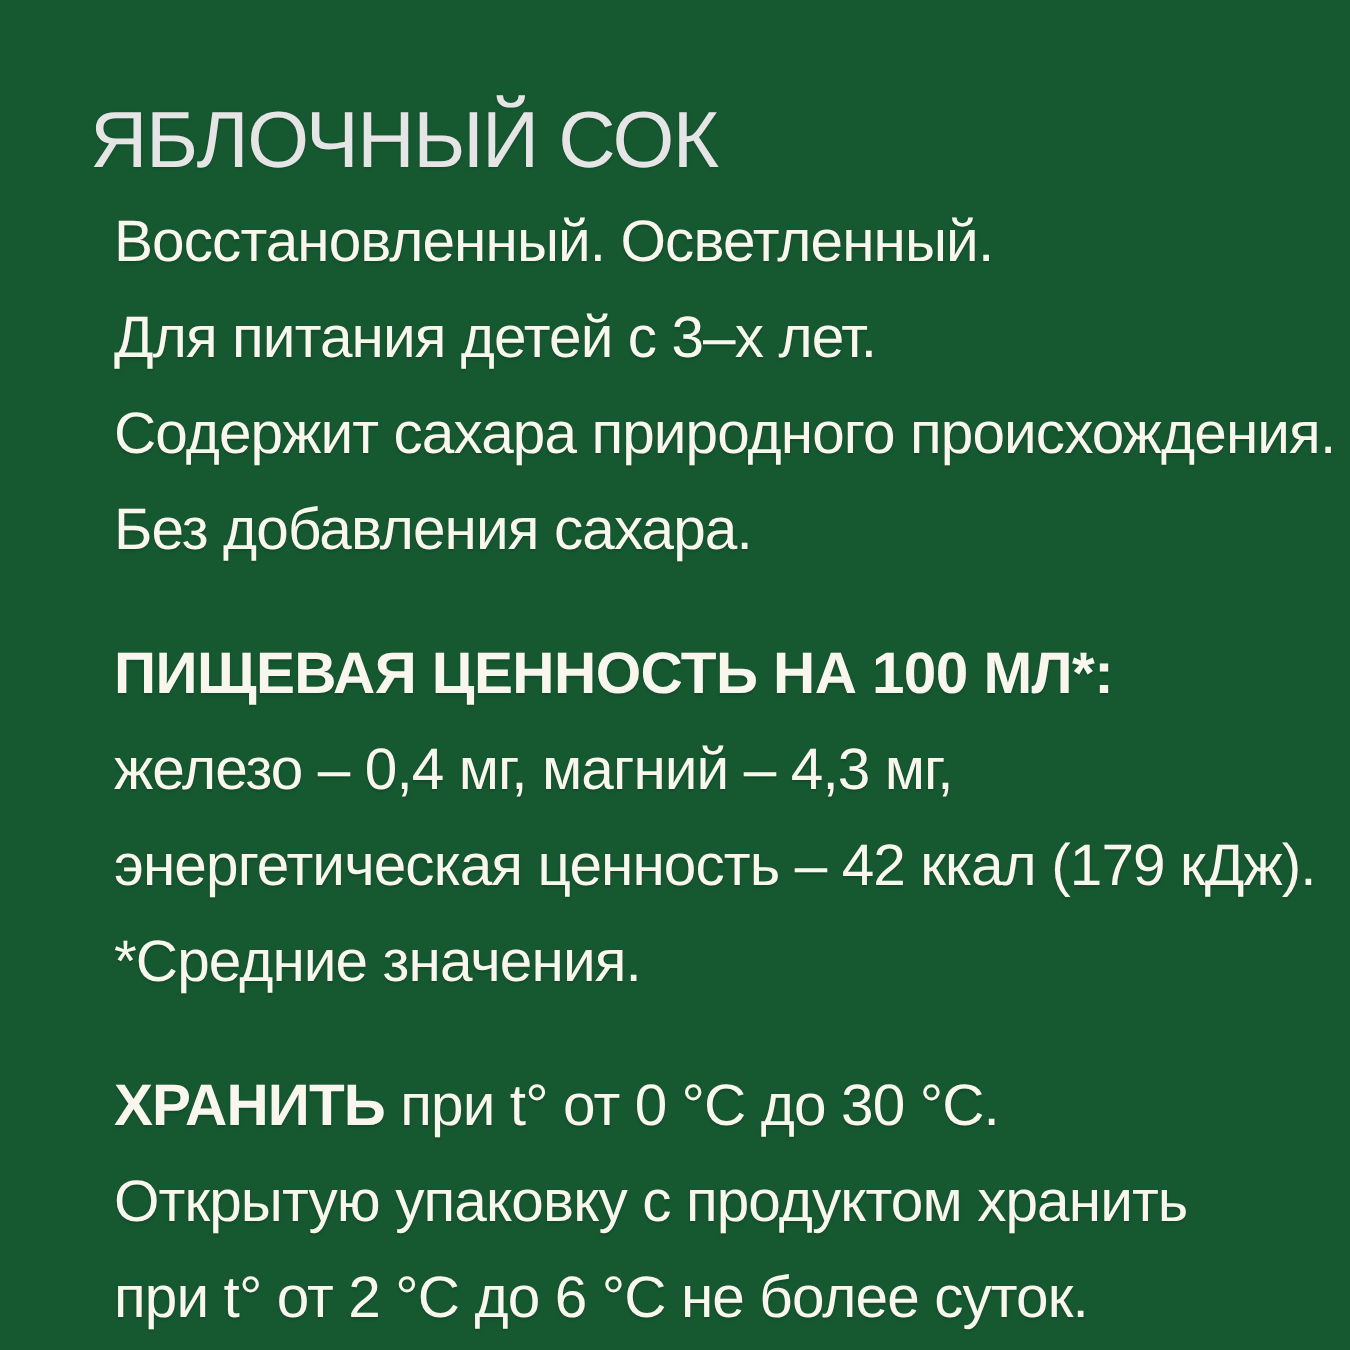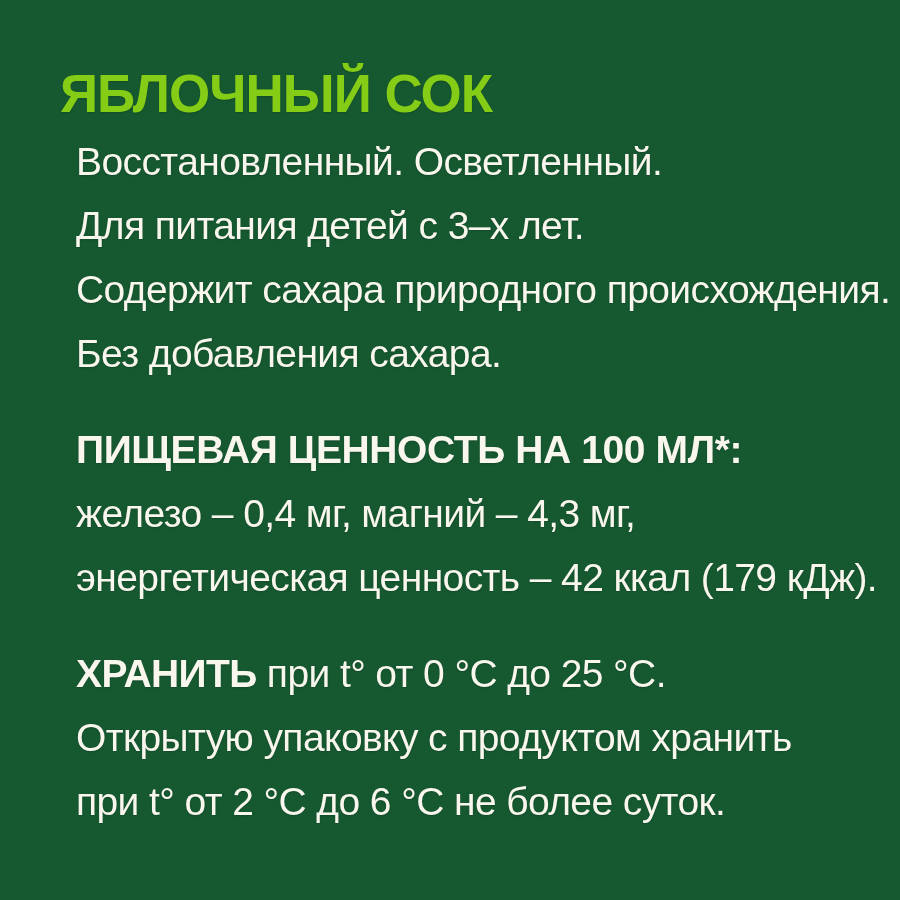--- a/index.html
+++ b/index.html
@@ -15,23 +15,23 @@
     padding: 66px 40px 0 60px;
     overflow: hidden;
     font-family: "Liberation Sans", "DejaVu Sans", sans-serif;
     color: #f8f6ed;
     text-shadow: 0 1px 2px rgba(0,0,0,0.18);
   }
   .product-title {
     margin: 0 0 12px 0;
     font-size: 53px;
     line-height: 56px;
-    font-weight: 700;
+    font-weight: 400;
     letter-spacing: -1px;
-    color: #84cc16;
+    color: #e5e5e5;
   }
   .text-line {
     margin: 16px;
     font-size: 39px;
     line-height: 48px;
     font-weight: 400;
     letter-spacing: -0.6px;
     white-space: nowrap;
   }
   .block-gap {
@@ -56,21 +56,22 @@
     <p class="text-line">Восстановленный. Осветленный.</p>
     <p class="text-line">Для питания детей с 3–х лет.</p>
     <p class="text-line">Содержит сахара природного происхождения.</p>
     <p class="text-line">Без добавления сахара.</p>
   </section>
 
   <section class="block-gap">
     <p class="text-line bold-line">ПИЩЕВАЯ ЦЕННОСТЬ НА 100 МЛ*:</p>
     <p class="text-line">железо – 0,4 мг, магний – 4,3 мг,</p>
     <p class="text-line">энергетическая ценность – 42 ккал (179 кДж).</p>
+    <p class="text-line">*Средние значения.</p>
   </section>
 
   <section class="block-gap">
-    <p class="text-line"><span class="inline-bold">ХРАНИТЬ</span><span> при t° от 0 °С до 25 °С.</span></p>
+    <p class="text-line"><span class="inline-bold">ХРАНИТЬ</span><span> при t° от 0 °С до 30 °С.</span></p>
     <p class="text-line">Открытую упаковку с продуктом хранить</p>
     <p class="text-line">при t° от 2 °С до 6 °С не более суток.</p>
   </section>
 
 </div>
 
 </body></html>

